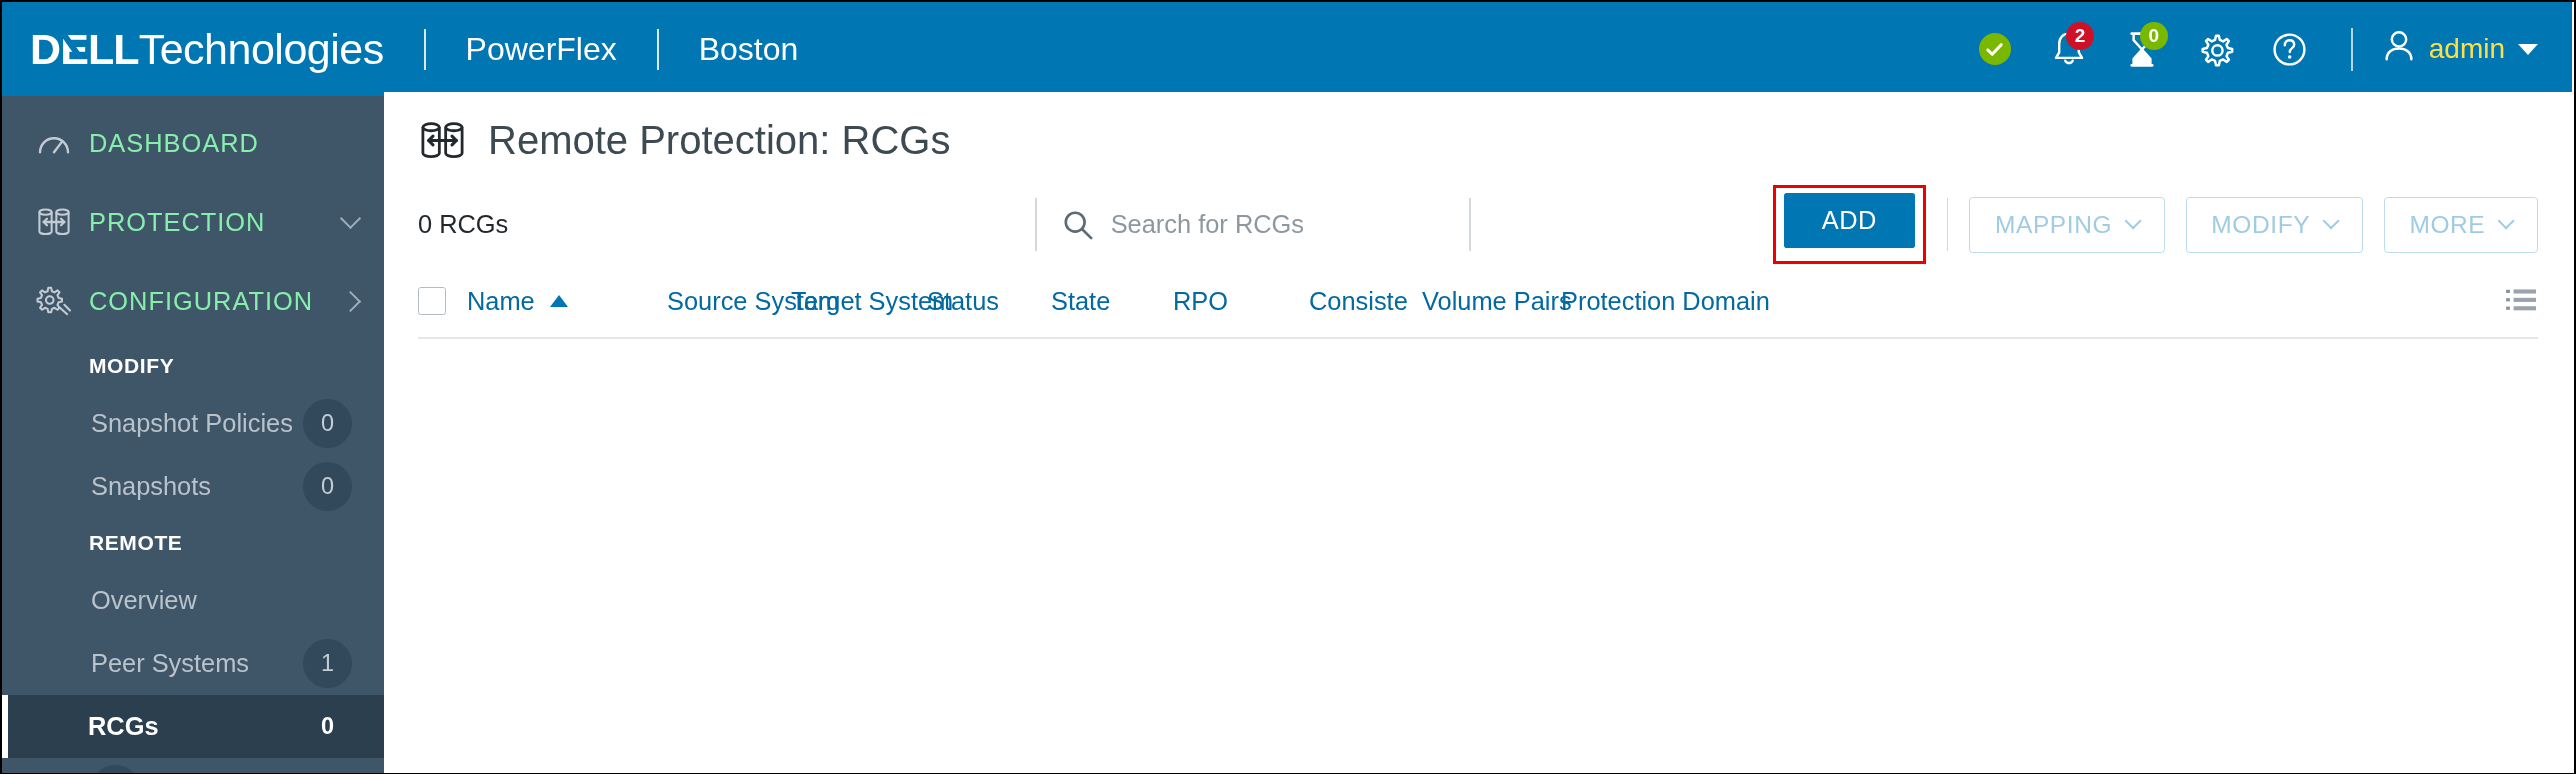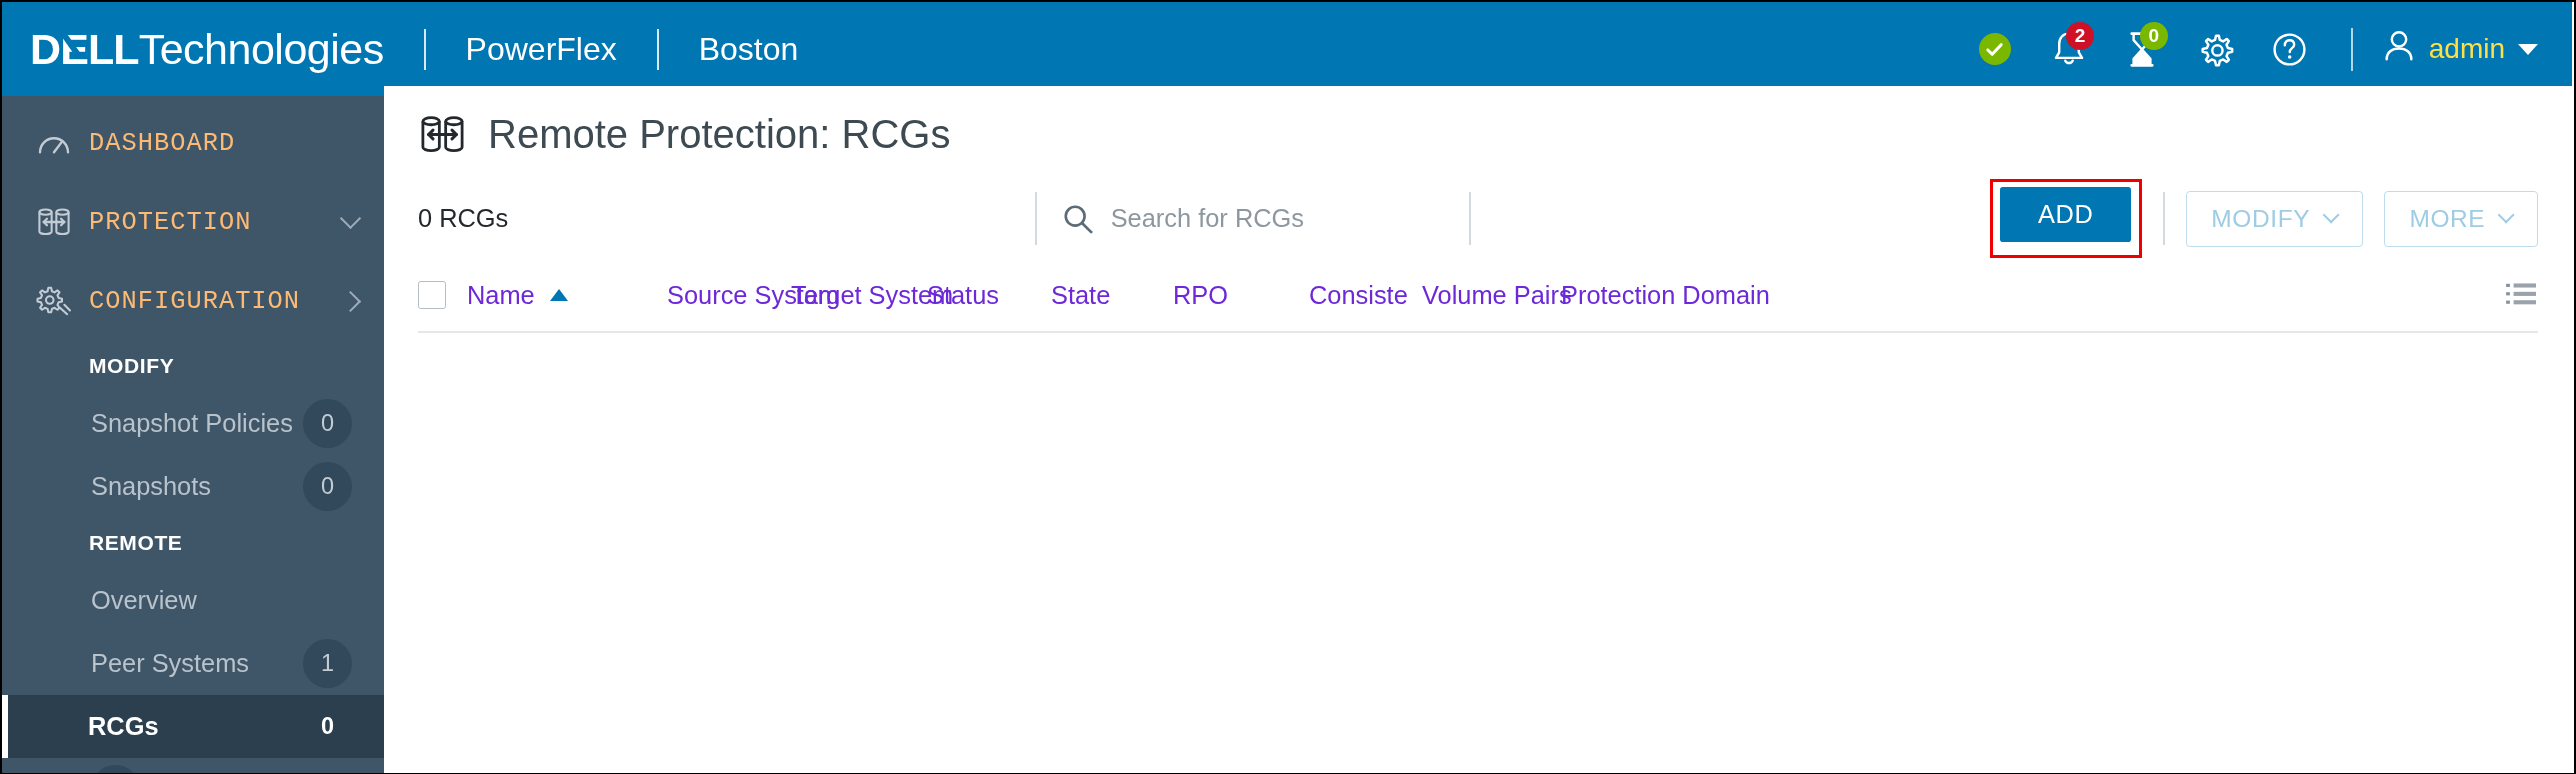--- a/index.html
+++ b/index.html
@@ -91,23 +91,22 @@
   
   .sidebar {
     position: absolute; left: 0; top: 94px;
     width: 382px; height: 678px;
     background: #3f5568;
     padding-top: 7.5px;
   }
   .nav-top {
     display: flex; align-items: center;
     height: 79px; padding-left: 34px; padding-right: 26px;
-    color: #fdba74; font-size: 25.4px; letter-spacing: 1px;
+    color: #86efac; font-size: 25.4px; letter-spacing: 1px;
     cursor: default;
-    font-family: Liberation Mono, monospace;
   }
   .nav-top .nicon { width: 53px; display: flex; align-items: center; }
   .nav-top .ntext { flex: 1; }
   .chev {
     width: 15px; height: 15px;
     border-right: 2.8px solid #9fadb9; border-bottom: 2.8px solid #9fadb9;
   }
   .chev.right { transform: rotate(-45deg); }
   .chev.down  { transform: rotate(45deg); margin-bottom: 7.5px; }
 
@@ -132,21 +131,21 @@
   .nav-sub.selected {
     background: #2b3f4e;
     border-left: 6.6px solid #ffffff;
     padding-left: 80px;
   }
   .nav-sub.selected .stext { color: #ffffff; font-weight: 700; }
   .nav-sub.selected .sbadge { background: transparent; color: #ffffff; font-weight: 700; }
 
   
   .main {
-    position: absolute; left: 382px; top: 84px;
+    position: absolute; left: 382px; top: 90px;
     width: 2188px; height: 678px;
     background: #ffffff;
   }
   .page-title-row {
     display: flex; align-items: center;
     padding: 26px 0 21px 34px;
   }
   .page-title-icon { margin-right: 21px; display: flex; align-items: center; }
   .page-title {
     font-size: 40px; color: #3d4a52; font-weight: 400; white-space: nowrap;
@@ -197,21 +196,21 @@
   .chev-sm {
     width: 12.2px; height: 12.2px;
     border-right: 2.8px solid #9fcce3; border-bottom: 2.8px solid #9fcce3;
     transform: rotate(45deg); margin-bottom: 6.6px;
   }
 
   
   .table-head {
     display: flex; align-items: center;
     padding: 0 34px 0 34px; height: 72px;
-    font-size: 25.4px; color: #6d28d9;
+    font-size: 25.4px; color: #0369a1;
   }
   .th { display: flex; align-items: center; white-space: nowrap; }
   .th-check { width: 49px; }
   .chk {
     width: 28px; height: 28px;
     border: 1.9px solid #b5bdc4; border-radius: 2.8px; background: #fff;
   }
   .sort-asc {
     width: 0; height: 0; margin-left: 15px;
     border-left: 9.4px solid transparent;
@@ -434,20 +433,24 @@
         <input class="srch-input" type="text" placeholder="Search for RCGs" style="">
         <span class="thin-div"></span>
       </div>
 
       <div class="btn-block">
         <span class="add-hl">
           <button class="btn-primary">ADD</button>
         </span>
         <span class="thin-div" style="margin-left:21px;"></span>
 
+        <button class="btn-outline">
+          <span>MAPPING</span>
+          <span class="chev-sm"></span>
+        </button>
 
         <button class="btn-outline">
           <span>MODIFY</span>
           <span class="chev-sm"></span>
         </button>
 
         <button class="btn-outline">
           <span>MORE</span>
           <span class="chev-sm"></span>
         </button>

